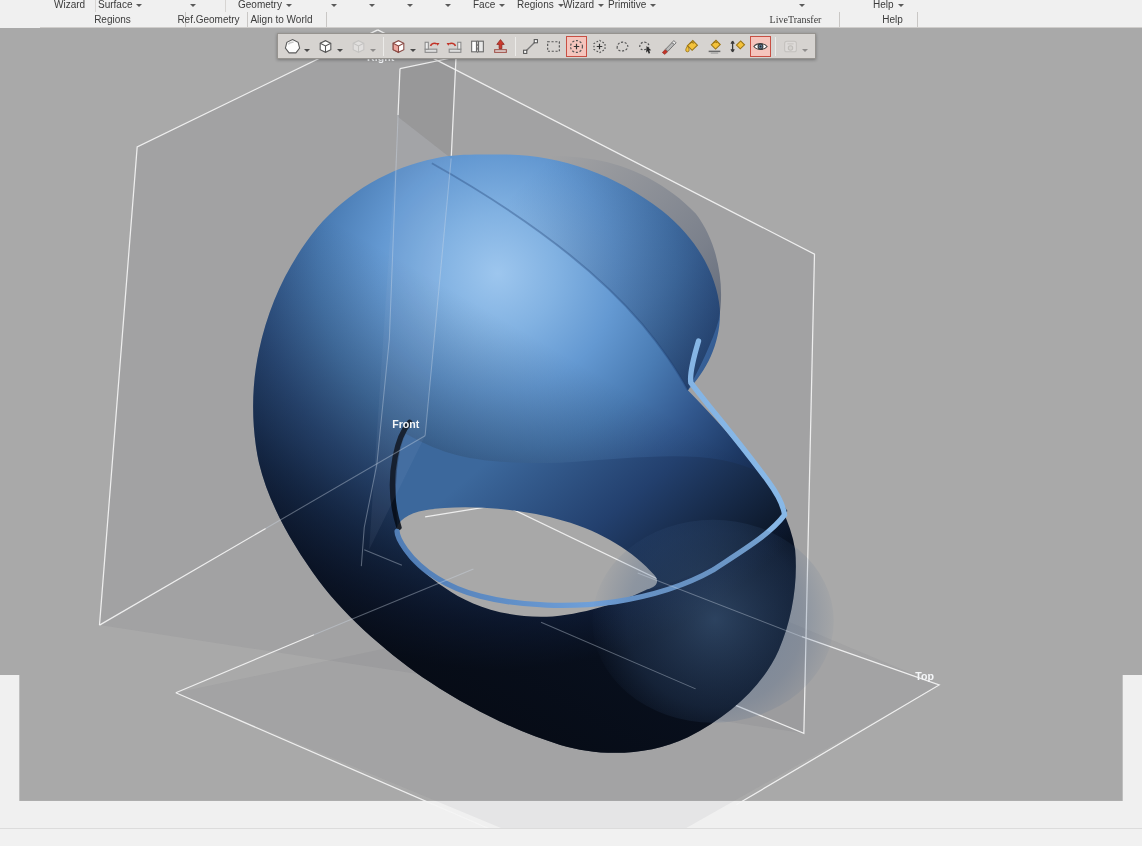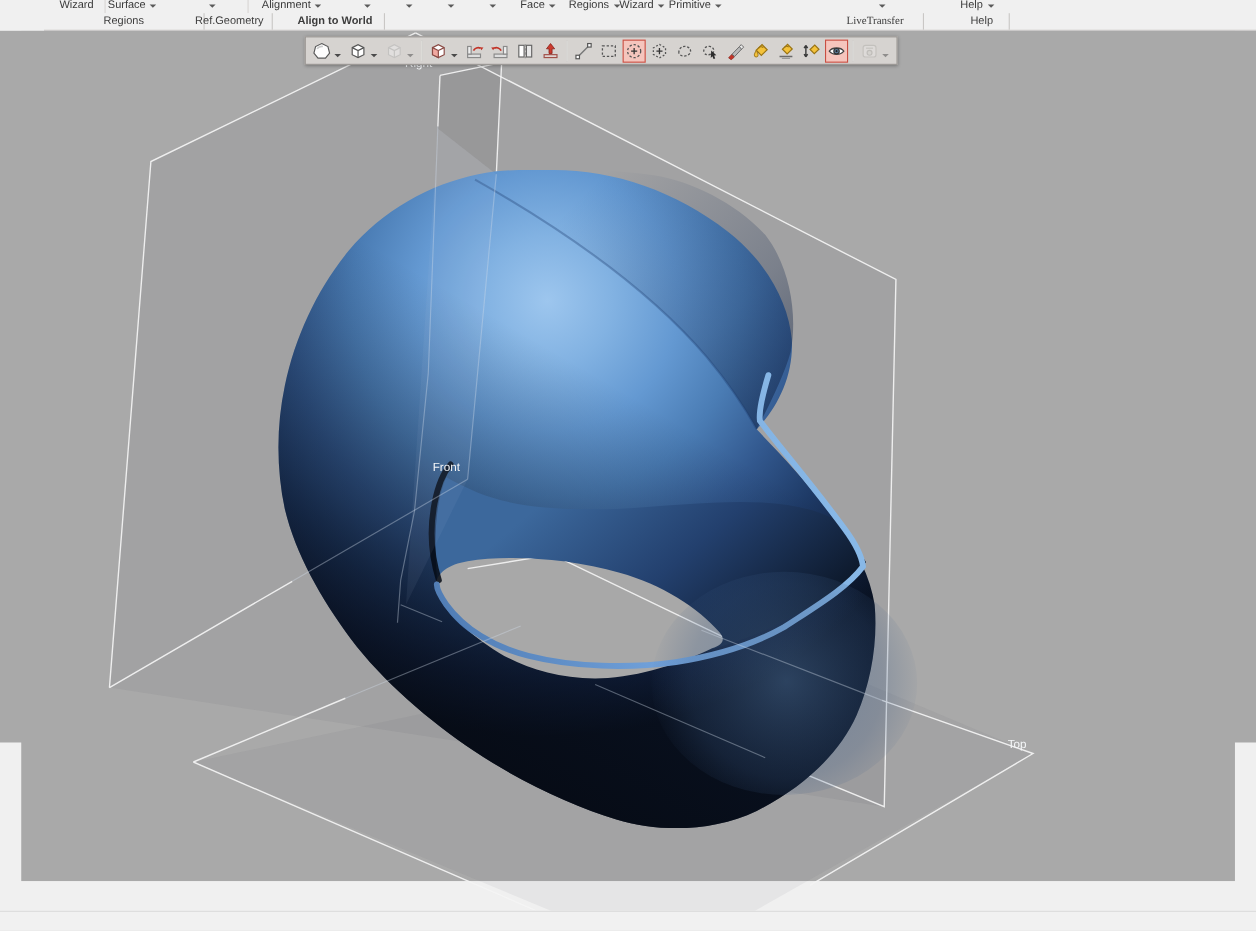--- a/index.html
+++ b/index.html
@@ -28,21 +28,21 @@
     padding:0 1px; margin:0 1px; background:transparent; cursor:default; }
   .tool svg { width:17px; height:17px; display:block; }
   .tool.active { background:#f5c5bd; border-color:#c84f43; }
   .tool.disabled { opacity:.5; }
   .tool .caret { width:0; height:0; border-left:3px solid transparent;
     border-right:3px solid transparent; border-top:3px solid #4a4a4a; margin:8px 1px 0 3px; }
   .tb-sep { width:1px; height:19px; background:#aaa7a3; border-right:1px solid #ecebe9; margin:0 3px; }
 
   
   #viewport { position:absolute; left:0; top:28px; width:1142px; height:647px;
-    background:#a9a9a9; }
+    background:#a9a9a9;font-weight:bold; }
   #viewport svg { position:absolute; left:0; top:0; }
   text.plane-label { font-family:"Liberation Sans", sans-serif; font-size:11px; fill:#f4f6f8; }
 
   
   #statusbar { position:absolute; left:0; top:828px; width:1142px; height:18px;
     background:#f1f1f1; border-top:1px solid #dcdcdc; font-size:10px; color:#666;
     display:flex; align-items:center; padding:0 8px; }
 </style>
 </head>
 <body>
@@ -54,21 +54,21 @@
       </span>
       <span class="menu-item" style="left: 58px;">
         <span>Surface</span>
         <span class="caret"></span>
       </span>
       <span class="menu-item" style="left: 146px;">
         <span></span>
         <span class="caret"></span>
       </span>
       <span class="menu-item" style="left: 198px;">
-        <span>Alignment</span>
+        <span>Geometry</span>
         <span class="caret"></span>
       </span>
       <span class="menu-item" style="left: 287px;">
         <span></span>
         <span class="caret"></span>
       </span>
       <span class="menu-item" style="left: 325px;">
         <span></span>
         <span class="caret"></span>
       </span>
@@ -107,21 +107,21 @@
       <span class="menu-sep" style="left: 55px;"></span>
       <span class="menu-sep" style="left: 185px;"></span>
     </div>
   <div id="group-row">
       <div class="group-cell" style="left: 0px; width: 146px; align-items: center;">
         <span>Regions</span>
       </div>
       <div class="group-cell" style="left: 130px; width: 78px;">
         <span>Ref.Geometry</span>
       </div>
-      <div class="group-cell" style="left: 220px; width: 90px; font-weight: bold;">
+      <div class="group-cell" style="left: 197px; width: 90px;">
         <span>Align to World</span>
       </div>
       <div class="group-cell" style="left: 712px; width: 88px; font-family: Liberation Serif, serif;">
         <span>LiveTransfer</span>
       </div>
       <div class="group-cell" style="left: 828px; width: 50px;">
         <span>Help</span>
       </div>
     </div>
 </div>

